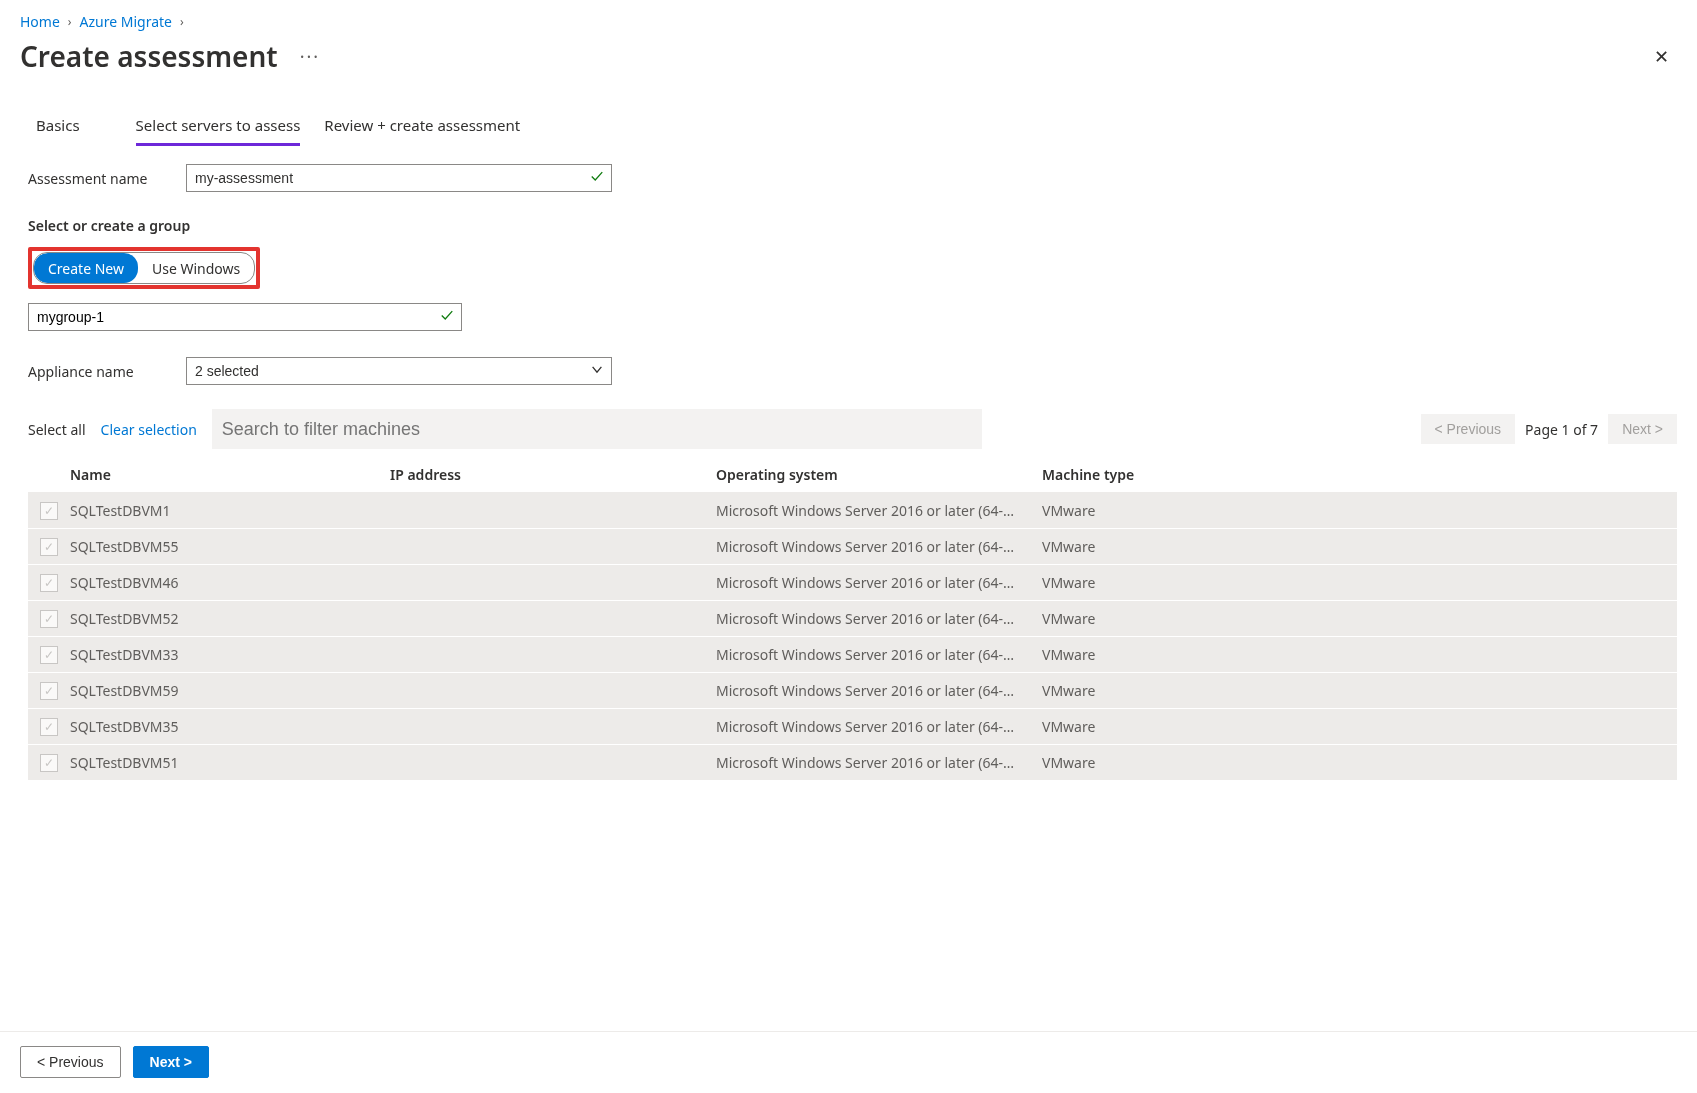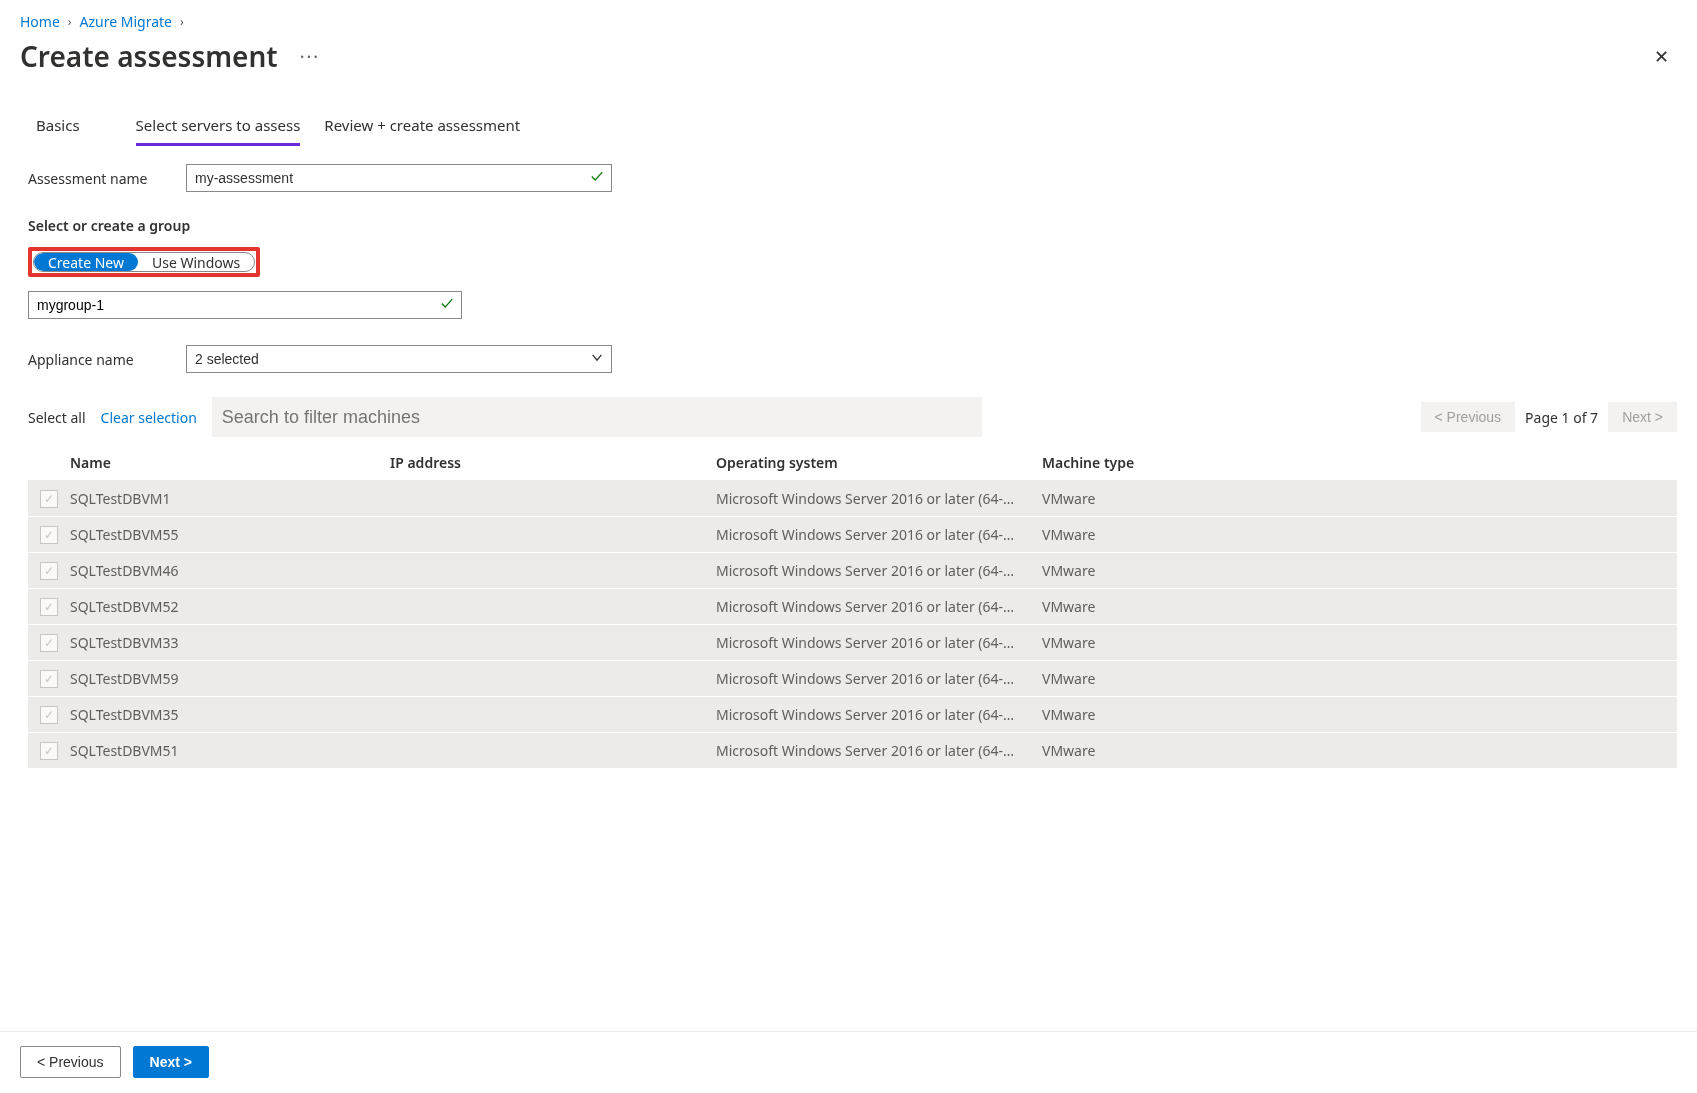--- a/index.html
+++ b/index.html
@@ -129,21 +129,21 @@
     border: 4px solid #e3342f;
     display: inline-block;
     padding: 1px;
     border-radius: 2px;
   }
   .pill-group {
     display: inline-flex;
     align-items: center;
     border: 1px solid #8a8886;
     border-radius: 14px;
-    height: 20px;
+    height: 32px;
     overflow: hidden;
   }
   .pill {
     padding: 0 14px;
     height: 100%;
     display: flex;
     align-items: center;
     font-size: 14px;
     cursor: pointer;
   }

